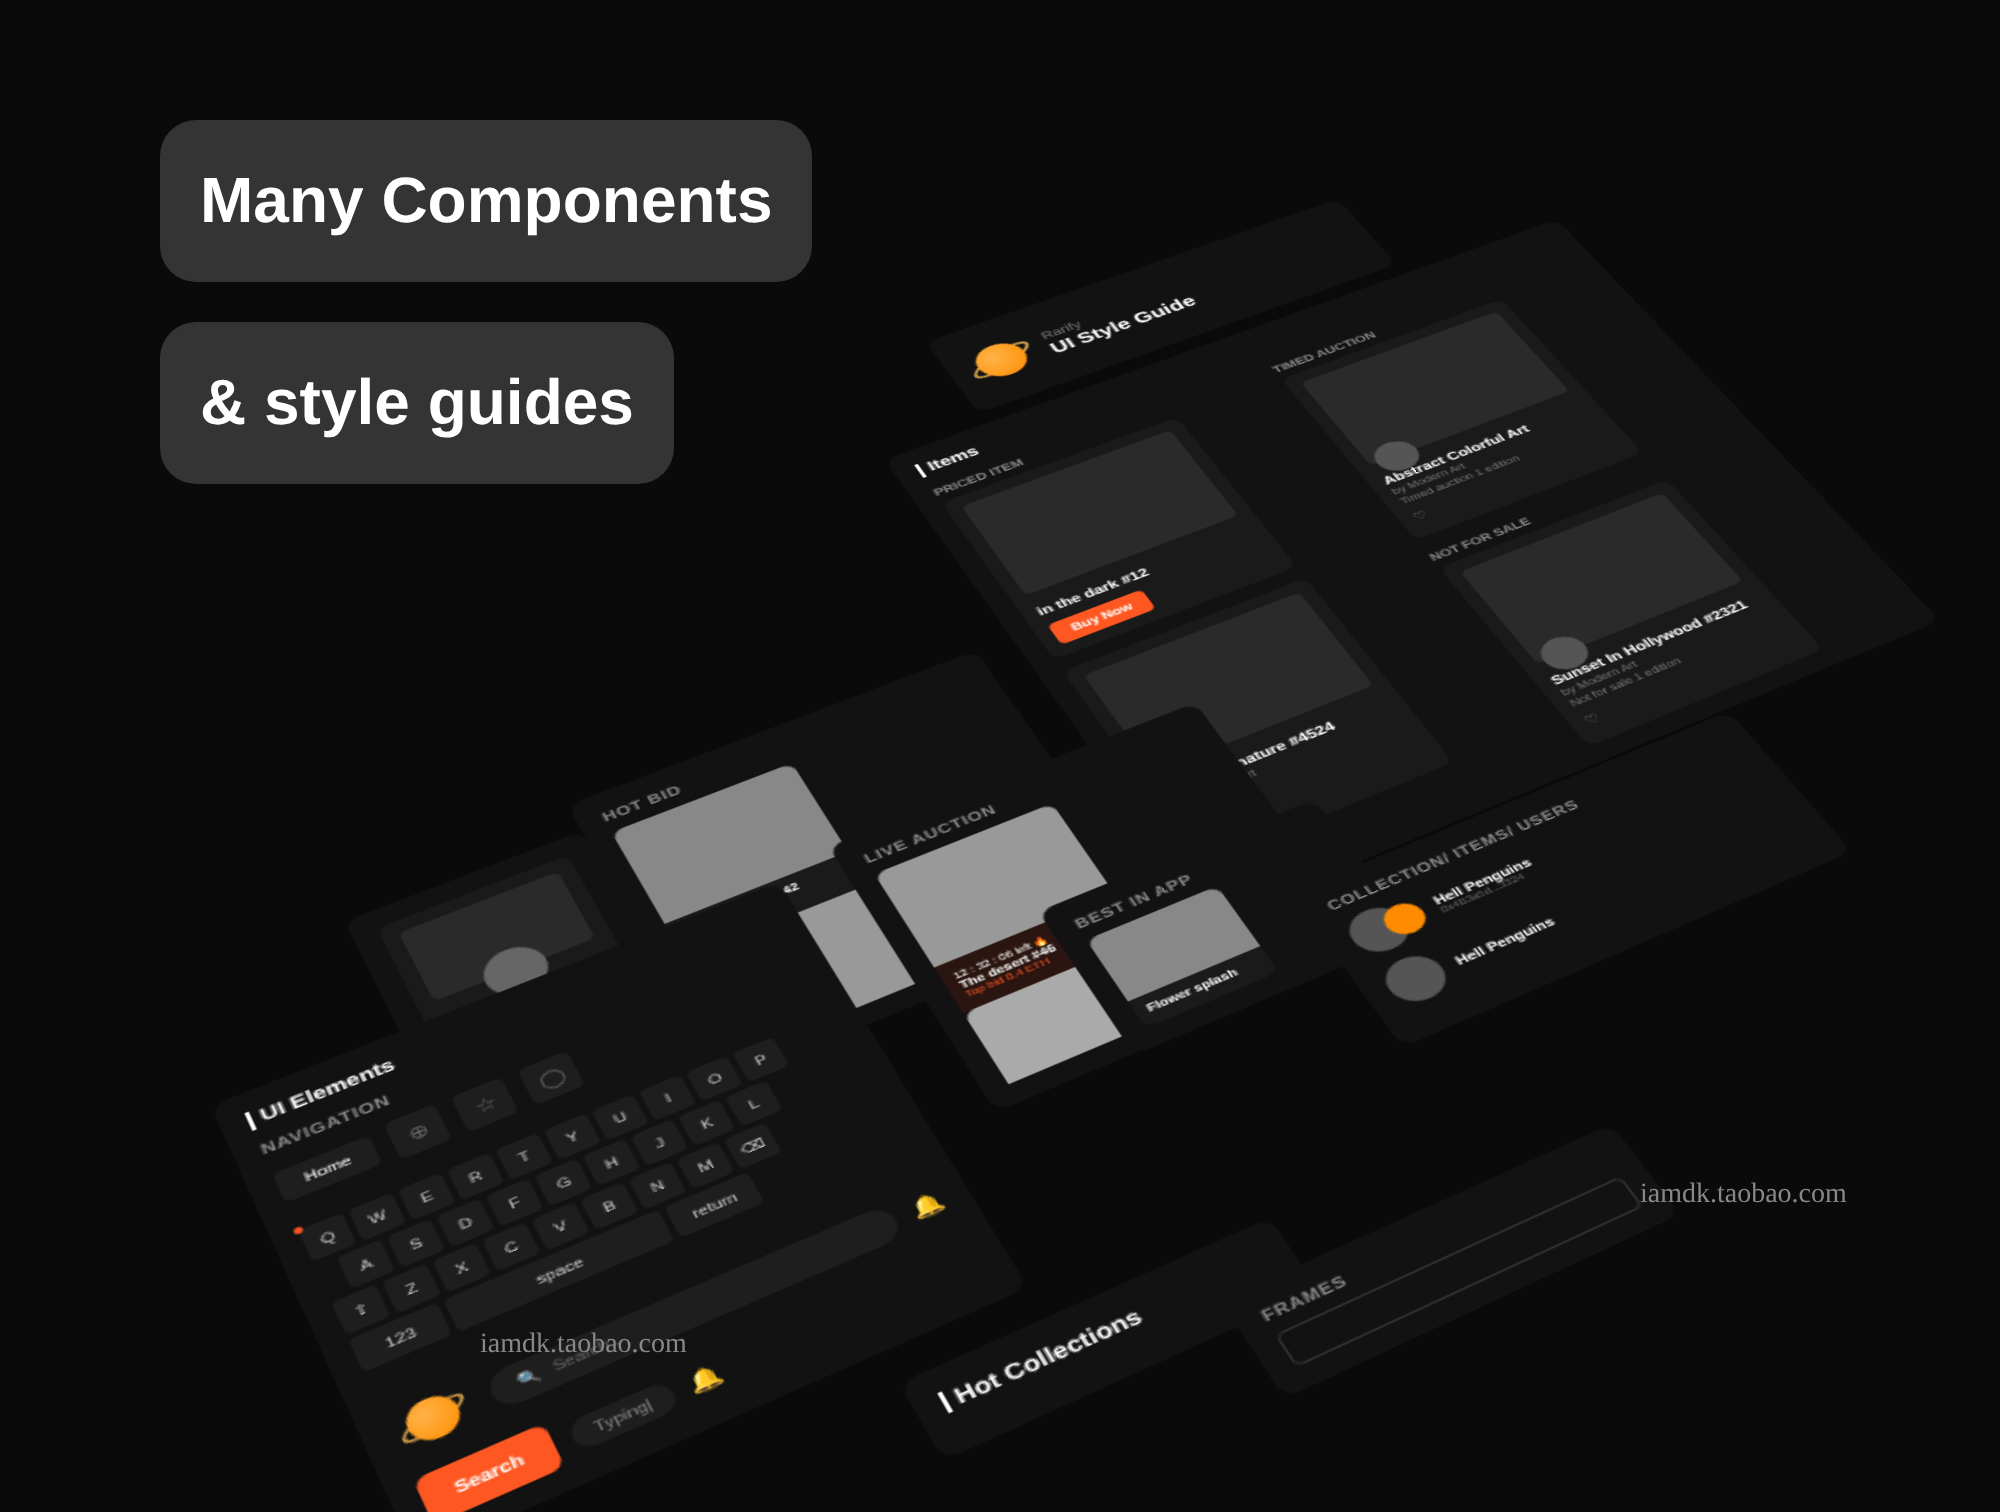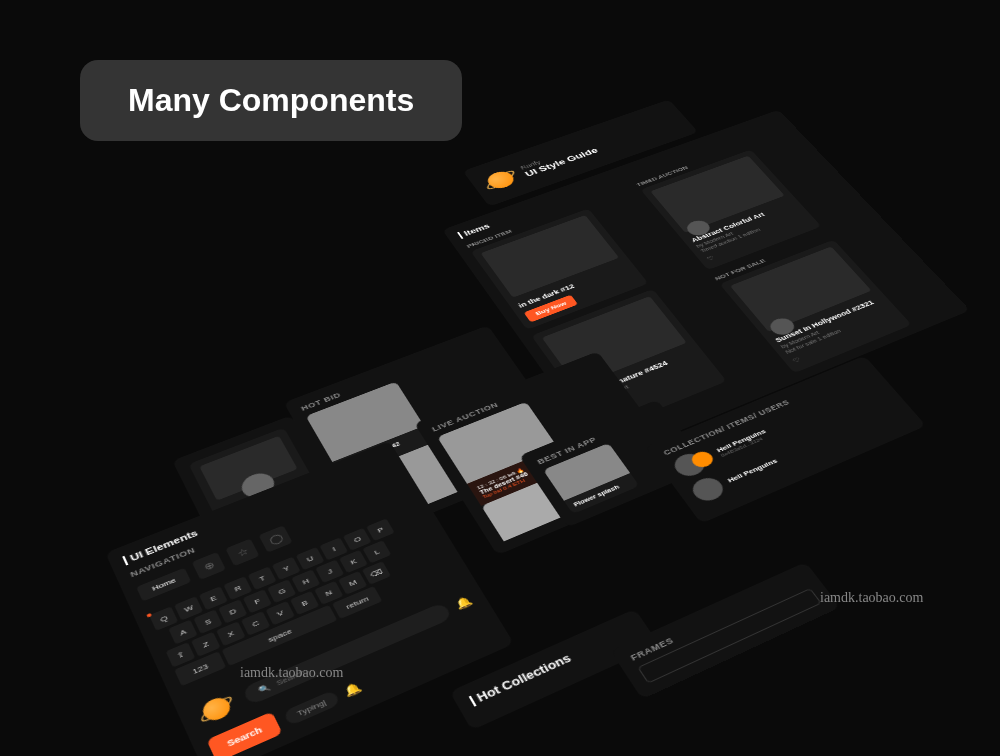--- a/index.html
+++ b/index.html
@@ -60,21 +60,21 @@
 .typing-row{display:flex;gap:8px;align-items:center;margin-top:8px}
 .typing-bubble{background:#1e1e1e;border-radius:12px;padding:4px 10px;color:#888;font-size:8px}
 .hot-coll{left:280px;top:660px;width:180px}
 .frames-panel{left:420px;top:690px;width:200px}
 .dwemopol{left:160px;top:280px;width:120px}
 .dw-card{background:#1a1a1a;border-radius:6px;padding:8px}
 .dw-img{width:100%;height:50px;background:#2a2a2a;border-radius:4px;margin-bottom:6px}
 .dw-av{width:30px;height:30px;background:#666;border-radius:50%;margin:-20px auto 6px}
 .dw-name{color:#fff;font-size:8px;text-align:center}
 .overlay-badges{position:absolute;left:80px;top:60px;z-index:100}
-.badge{background:rgba(60,60,60,0.85);backdrop-filter:blur(10px);color:#fff;padding:22px 48px;border-radius:18px;font-size:32px;font-weight:800;margin-bottom:20px;display:inline-block}
+.badge{background:rgba(60,60,60,0.85);backdrop-filter:blur(10px);color:#fff;padding:22px 20px;border-radius:18px;font-size:32px;font-weight:800;margin-bottom:20px;display:inline-block}
 .watermark{position:absolute;color:#888;font-size:14px;font-family:Liberation Serif, serif;z-index:90}
 .wm1{left:240px;top:665px}
 .wm2{left:820px;top:590px}
 </style>
 </head>
 <body>
 
 <div class="stage">
 
   <div class="panel header-panel">
@@ -269,16 +269,17 @@
 
   <div class="panel frames-panel">
     <div class="sub-label">FRAMES</div>
     <div style="width:100%;height:20px;border:1px solid #333;border-radius:4px;margin-top:6px"></div>
   </div>
 
 </div>
 
 <div class="overlay-badges">
   <div class="badge">Many Components</div><br>
+  <div class="badge">&amp; style guides</div>
 </div>
 
 <div class="watermark wm1">iamdk.taobao.com</div>
 <div class="watermark wm2">iamdk.taobao.com</div>
 
 </body></html>

